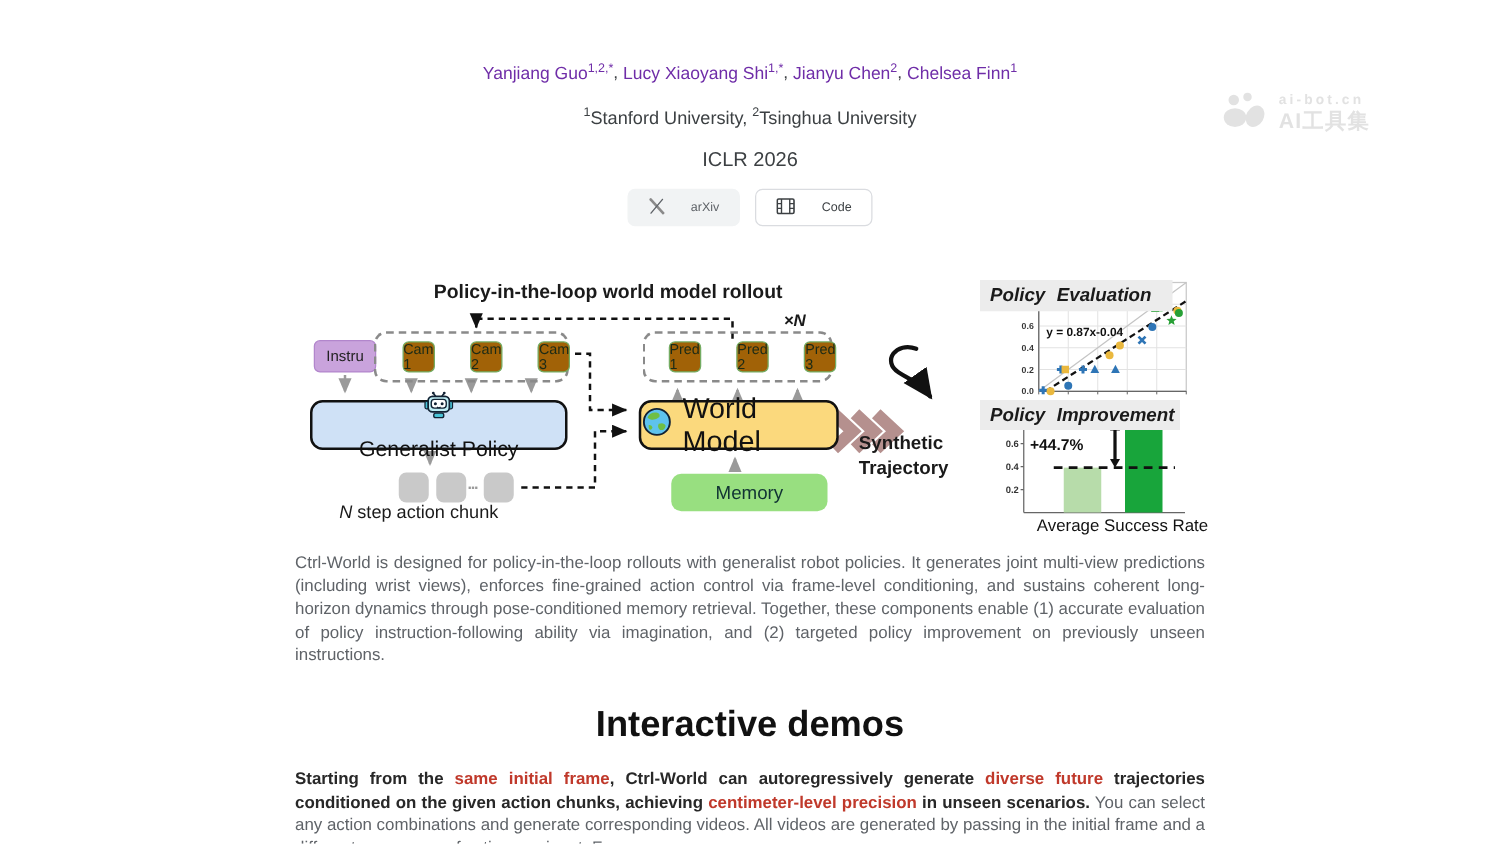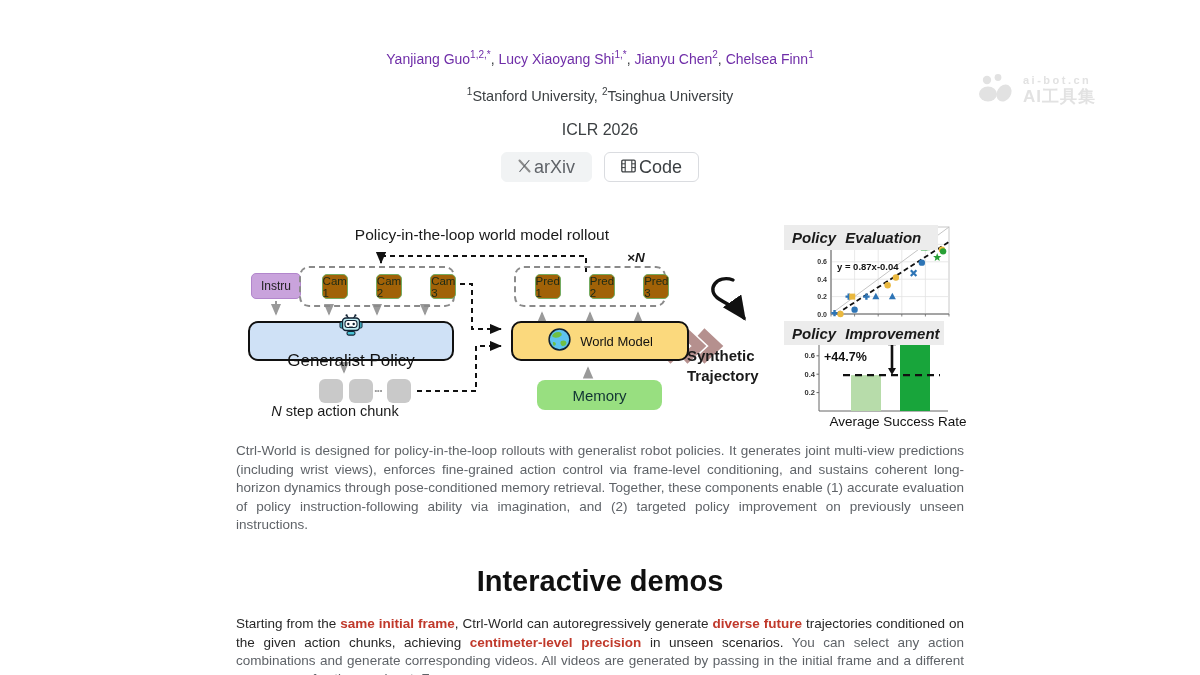--- a/index.html
+++ b/index.html
@@ -10,74 +10,74 @@
   
   .header { text-align:center; padding-top:26px; }
   .title { font-size:28px; font-weight:bold; letter-spacing:-0.2px; color:#7b3fa0; }
   .authors { margin-top:23px; font-size:14px; color:#6f2da8; }
   .authors sup { font-size:10px; }
   .author-sep { color:#3c4043; }
   .affils { margin-top:19px; font-size:14.5px; color:#3c4043; }
   .affils sup { font-size:10px; }
   .venue { margin-top:18px; font-size:16px; color:#3c4043; }
   .btn-row { margin-top:13px; display:flex; justify-content:center; gap:12px; }
-  .btn { display:inline-flex; align-items:center; gap:3px; height:30px; padding:0 16px; border-radius:6px;
-         font-size:18px; color:#5f6368; cursor:pointer; }
+  .btn { display:inline-flex; align-items:center; gap:21px; height:30px; padding:0 16px; border-radius:6px;
+         font-size:10px; color:#5f6368; cursor:pointer; }
   .btn-arxiv { background:#f1f3f4; border:1px solid #f1f3f4; }
   .btn-code  { background:#fff; border:1px solid #dadce0; color:#3c4043; }
 
   
   .watermark { position:absolute; left:978px; top:72px; display:flex; align-items:center; gap:7px; color:#e2e2e2; }
   .wm-text { line-height:1.1; }
   .wm1 { font-size:11px; font-weight:bold; letter-spacing:2.5px; }
   .wm2 { font-size:17px; font-weight:bold; letter-spacing:1px; margin-top:2px; }
 
   
   .figure { position:relative; width:730px; height:212px; margin:38px auto 0; }
   .fig-overlay { position:absolute; left:0; top:0; z-index:1; pointer-events:none; }
   .fig-label { position:absolute; z-index:2; color:#1a1a1a; }
-  .rollout-title { left:84px; top:6px; width:290px; text-align:right; font-weight:normal; font-size:15.5px; }
+  .rollout-title { left:112px; top:6px; width:290px; text-align:left; font-weight:bold; font-size:15.5px; }
   .xn { left:392px; top:30px; font-style:italic; font-size:13.5px; font-weight:bold; }
   .chunk-label { left:0; top:183px; width:200px; text-align:center; font-size:14.5px; }
   .chunk-label .it { font-style:italic; }
   .synthetic { left:452px; top:126px; width:115px; font-weight:bold; font-size:15px; line-height:1.32; }
 
   .fig-box { position:absolute; z-index:2; display:flex; align-items:center; justify-content:center; }
   .instru { left:16px; top:53px; width:50px; height:26px; background:#c9a3dc; border:1px solid #b286cc;
             border-radius:5px; font-size:12px; color:#222; }
   .dash-group { border:2px dashed #8a8a8a; border-radius:10px; background:transparent; gap:4px; }
   .cam-group  { left:64px;  top:46px; width:156px; height:41px; }
   .pred-group { left:279px; top:46px; width:152px; height:41px; }
   .green-chip { width:44px; height:25px; background:#a16207; border:1px solid #74ac63; border-radius:5px;
                 display:flex; align-items:center; justify-content:center; font-size:11.5px; color:#1c2b16;margin-left:24px; }
   .pred-group .green-chip { width:43px; }
   .policy { left:13px; top:101px; width:206px; height:40px; background:#cfe1f6; border:2.5px solid #111;
             border-radius:10px; font-size:17px; gap:9px; color:#111;flex-direction:column; }
-  .wm-box { left:276px; top:101px; width:178px; height:40px; background:#fbd97d; border:2.5px solid #111;
-            border-radius:10px; font-size:13px; gap:8px; color:#111; }
+  .wm-box { left:276px; top:101px; width:160px; height:40px; background:#fbd97d; border:2.5px solid #111;
+            border-radius:10px; font-size:23px; gap:8px; color:#111; }
   .memory { left:302px; top:160px; width:125px; height:30px; background:#98df80; border-radius:8px; font-size:15px; color:#133; }
   .sq { position:absolute; z-index:2; width:24px; height:24px; background:#c9c9c9; border-radius:6px; top:159px; }
   .sq1{ left:84px; } .sq2{ left:114px; } .sq3{ left:152px; }
   .dots { position:absolute; z-index:2; left:139px; top:160px; font-weight:bold; font-size:13px; color:#9a9a9a; letter-spacing:-1px; }
 
   
   .chart-svg { position:absolute; z-index:2; }
   .eval-svg { left:545px; top:2px; }
   .improve-svg { left:545px; top:100px; }
   .chart-title { position:absolute; z-index:3; background:#ececec; font-style:italic; font-weight:bold;
                  font-size:15px; color:#1a1a1a; display:flex; align-items:center; padding-left:8px; word-spacing:5px; }
   .eval-title { left:549px; top:5px; width:154px; height:25px; }
   .improve-title { left:549px; top:101px; width:160px; height:24px; }
   .success-label { position:absolute; z-index:3; left:573px; top:194px; width:180px; text-align:center; font-size:13.5px; color:#111; }
 
   
   .abstract { width:728px; margin:10px auto 0; font-size:13.5px; line-height:1.36; color:#5f6368; text-align:justify; }
   .demos-heading { margin-top:31px; text-align:center; font-size:29px; font-weight:bold; color:#111; }
   .demos-para { width:728px; margin:17px auto 0; font-size:13.5px; line-height:1.36; text-align:justify; }
-  .seg-bold { font-weight:normal; color:#282828; }
+  .seg-bold { font-weight:bold; color:#282828; }
   .seg-red  { font-weight:bold; color:#c0392b; }
   .seg-normal { color:#5f6368; }
 </style>
 </head>
 <body>
 
 <div class="page">
 
   <div class="watermark">
     <span>

